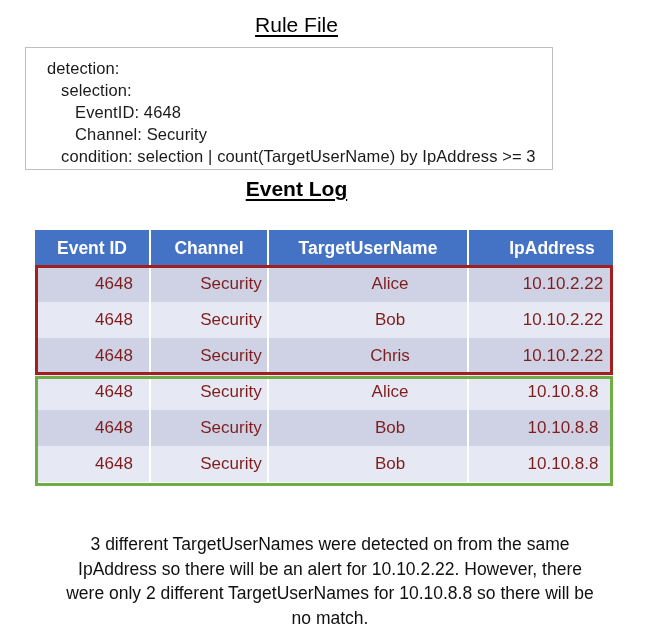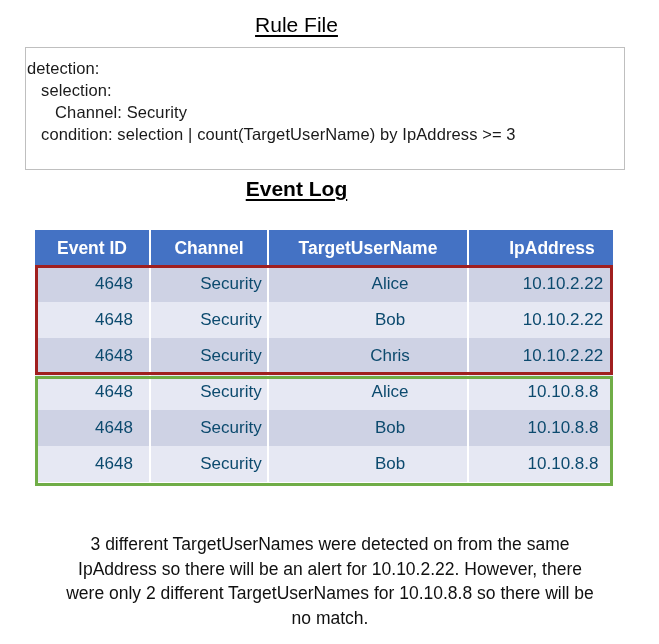--- a/index.html
+++ b/index.html
@@ -31,26 +31,26 @@
     text-underline-offset: 3px;
   }
   #rule-title { top: 12px; }
   #log-title  { top: 176px; font-weight: bold; }
 
   
   #rule-box {
     position: absolute;
     left: 25px;
     top: 47px;
-    width: 600px;
+    width: 528px;
     height: 123px;
     box-sizing: border-box;
     border: 1px solid #bfbfbf;
     background: #ffffff;
-    padding: 9px 0 0 1px;
+    padding: 9px 0 0 21px;
   }
   .rule-line {
     font-size: 16.5px;
     line-height: 22px;
     white-space: pre;
     color: #1a1a1a;
     letter-spacing: 0.1px;
   }
 
   
@@ -74,21 +74,21 @@
     background: #4472C4;
     color: #ffffff;
     font-weight: bold;
     font-size: 17.5px;
     border-left: 2px solid #84cc16;
     border-right: 2px solid #ffffff;
   }
   #event-table thead th:first-child { border-left: 0; }
   #event-table thead th:last-child  { border-right: 0; padding-left: 22px; }
   #event-table tbody td {
-    color: #0c4a6e;
+    color: #7f1d1d;
     border-left: 2px solid #ffffff;
     border-right: 2px solid #ffffff;
     padding-left: 44px;
   }
   #event-table tbody td:first-child { border-left: 0; }
   #event-table tbody td:last-child  { border-right: 0; }
   #event-table tbody tr.band-a td { background: #ced2e4; }
   #event-table tbody tr.band-b td { background: #e6e8f3; }
 
   
@@ -134,20 +134,21 @@
 </head>
 <body>
 
 <div class="section-title" id="rule-title">
   <span class="t">Rule File</span>
 </div>
 
 <div id="rule-box">
   <div class="rule-line">detection:</div>
   <div class="rule-line">   selection:</div>
+  <div class="rule-line">      EventID: 4648</div>
   <div class="rule-line">      Channel: Security</div>
   <div class="rule-line">   condition: selection | count(TargetUserName) by IpAddress &gt;= 3</div>
 </div>
 
 <div class="section-title" id="log-title">
   <span class="t">Event Log</span>
 </div>
 
 <table id="event-table">
   <colgroup>

